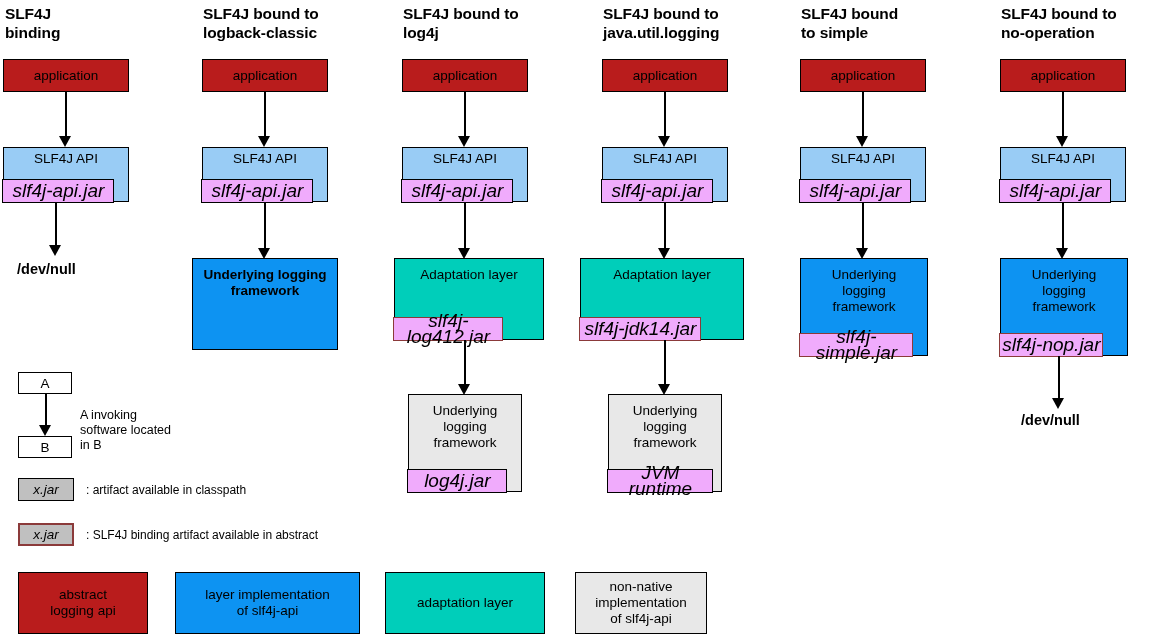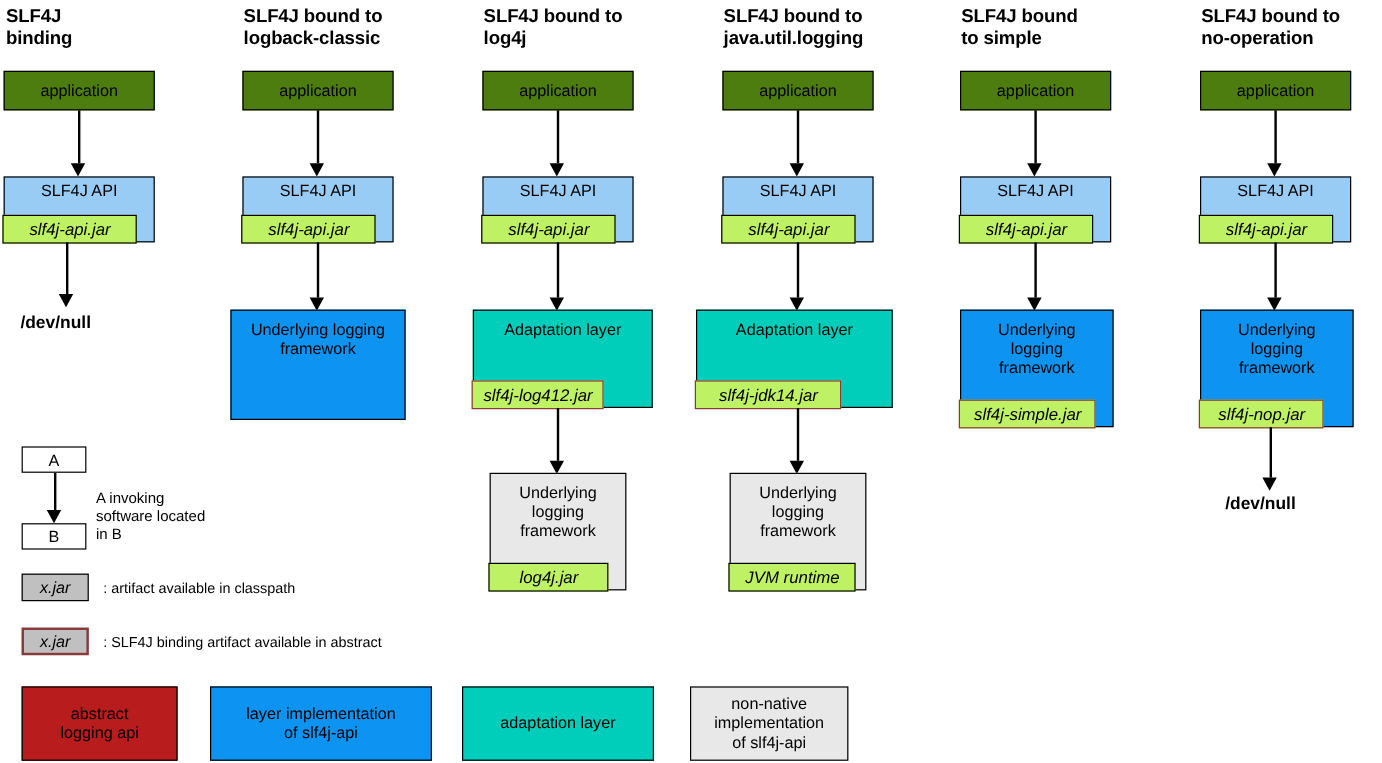--- a/index.html
+++ b/index.html
@@ -35,44 +35,44 @@
     box-sizing: border-box;
     border: 1.6px solid #000000;
     display: flex;
     align-items: center;
     justify-content: center;
     text-align: center;
     font-size: 13.5px;
     line-height: 16px;
     white-space: pre-line;
   }
-  .box.app     { background: #4d7c0f; }
+  .box.app     { background: #b91c1c; }
   .box.api     { background: #99ccf5; }
   .box.native  { background: #0d93f2; }
   .box.adapt   { background: #00ceba; }
   .box.nonnat  { background: #e8e8e8; }
 
   .box-label {
     position: absolute;
     left: 0; right: 0;
     top: 3px;
     text-align: center;
     white-space: pre-line;
   }
   .box.stacked {
     display: block;
     position: absolute;
   }
   .jar {
     position: absolute;
     box-sizing: border-box;
-    background: #bef264;
+    background: #f0abfc;
     border: 1.6px solid #000000;
     font-style: italic;
-    font-size: 14px;
+    font-size: 19px;
     line-height: 16px;
     text-align: center;
     white-space: pre-line;
     display: flex;
     align-items: center;
     justify-content: center;
   }
   .jar.binding { border-color: #8b3a3a; }
 
   .arrow {
@@ -183,21 +183,21 @@
     <div class="box-label">SLF4J API</div>
     <div class="jar" style="left:-1.6px; bottom:-1.6px; width:112px; height:24px;">slf4j-api.jar</div>
   </div>
 
   <div class="arrow" style="left:258px; top:202px; height:57px;">
     <div class="shaft" style="height:46px;"></div>
     <div class="head" style="top:46px;"></div>
   </div>
 
   <div class="box native stacked" style="left:192px; top:258px; width:146px; height:92px;">
-    <div class="box-label" style="top:8px;">Underlying logging
+    <div class="box-label" style="top:8px;font-weight:bold;">Underlying logging
 framework</div>
   </div>
 
   <div class="col-title" style="left:403px; top:4px;">SLF4J bound to
 log4j</div>
 
   <div class="box app" style="left:402px; top:59px; width:126px; height:33px;">application</div>
 
   <div class="arrow" style="left:458px; top:92px; height:55px;">
     <div class="shaft" style="height:44px;"></div>

